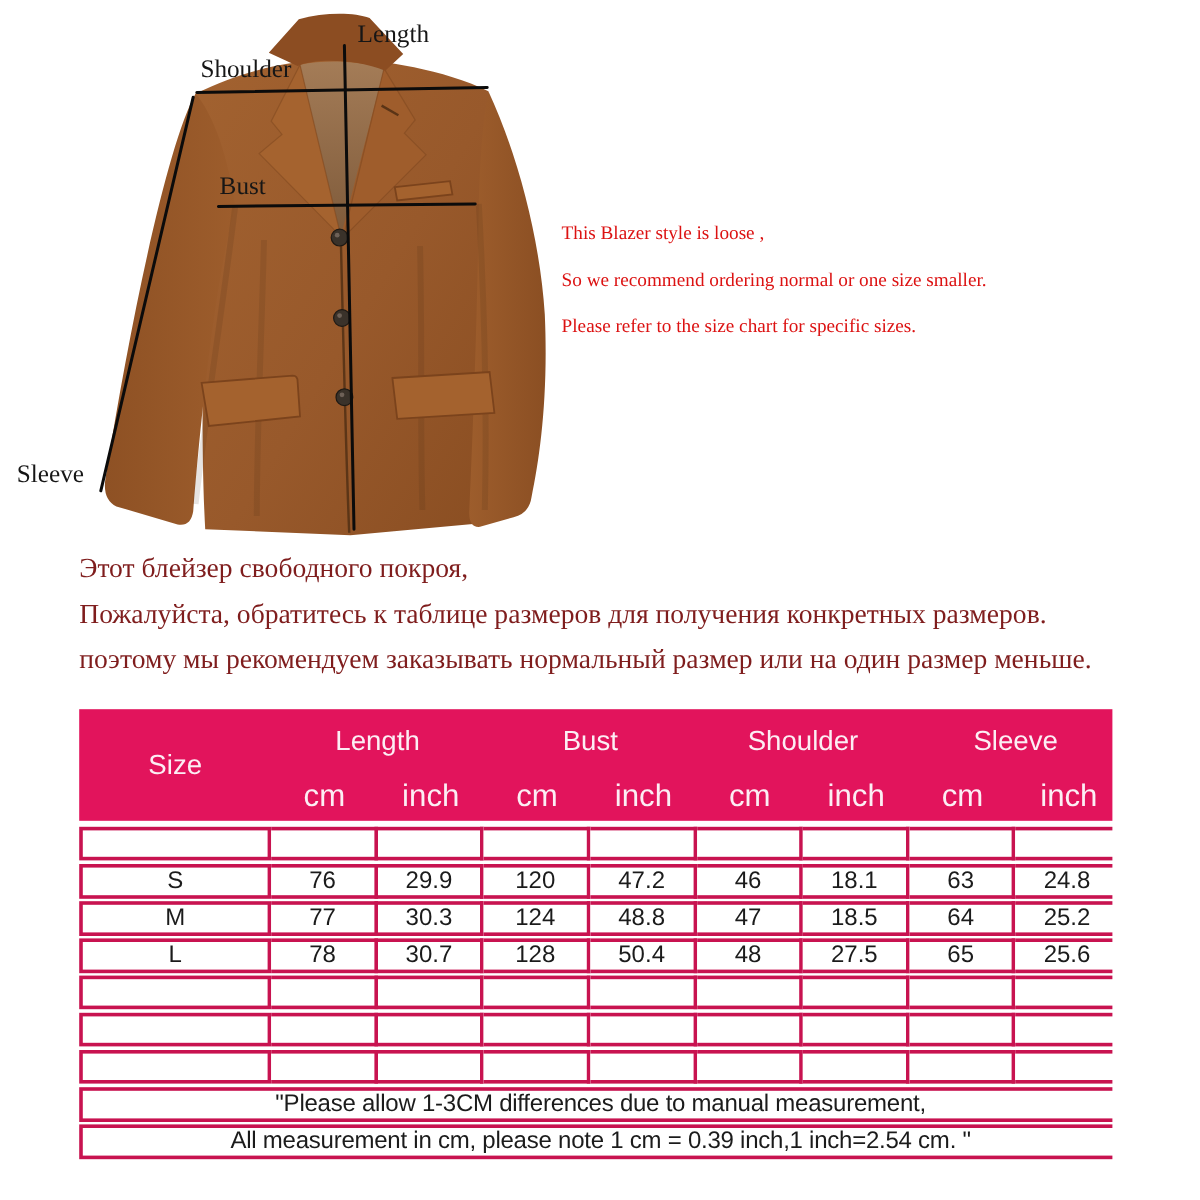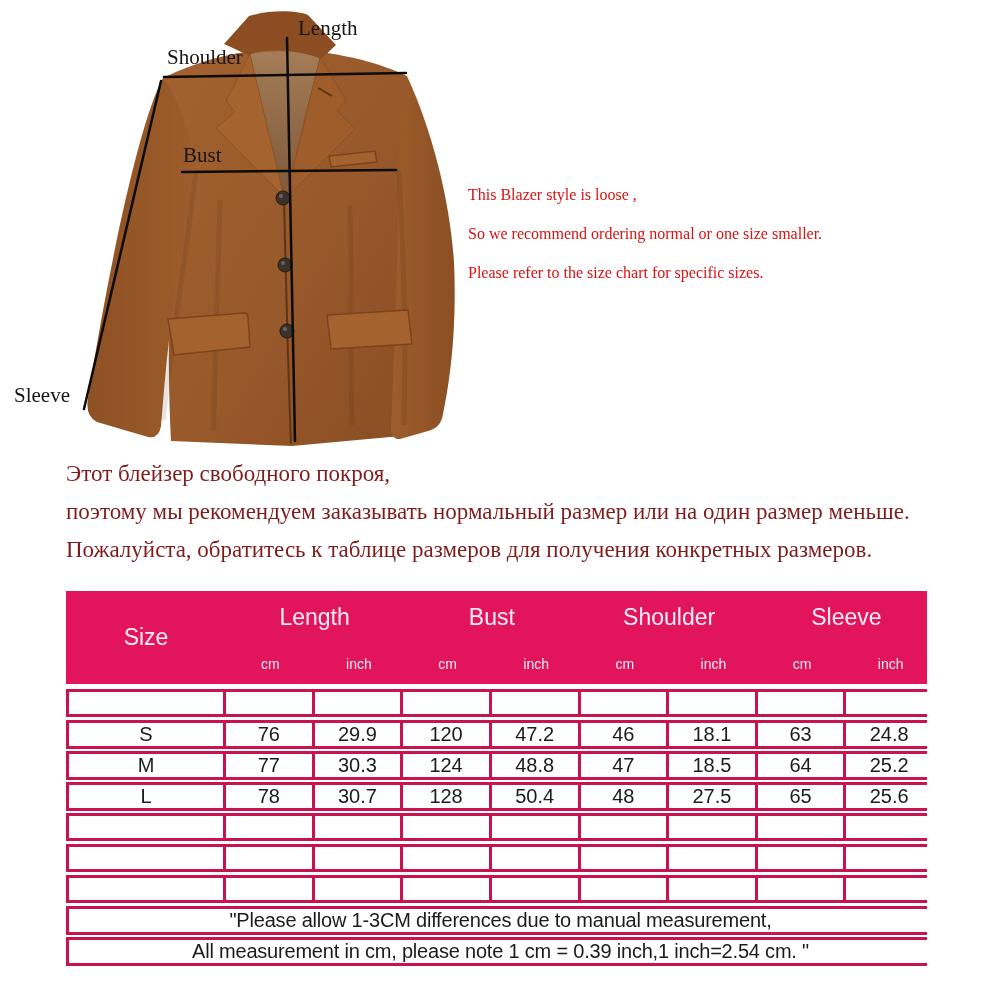--- a/index.html
+++ b/index.html
@@ -22,21 +22,21 @@
   }
 
   
   .size-table { position:absolute; left:66px; top:571px; width:869px; }
   .thead {
     background:#e2145c; color:#fceef4; display:grid;
     grid-template-columns:160px repeat(8, 1fr); grid-template-rows:52px 41px;margin-top:20px;
   }
   .th { display:flex; align-items:center; justify-content:center; font-size:23px; }
   .th-size   { grid-column:1; grid-row:1 / 3; }
-  .th-unit   { grid-row:2; font-size:14px; }
+  .th-unit   { grid-row:2; font-size:26px; }
   .tbody { margin-top:5px; }
   .trow {
     display:grid; grid-template-columns:160px repeat(8, 1fr);
     height:28px; margin-bottom:3px;
   }
   .trow:last-child { margin-bottom:11px; }
   .td {
     background:#ffffff; border:3px solid #c81350; border-left-width:0;
     display:flex; align-items:center; justify-content:center;
     font-size:20px; color:#1b1b1b;
@@ -126,22 +126,22 @@
   </svg>
 
   <div class="note-en">
     <div>This Blazer style is loose ,</div>
     <div>So we recommend ordering normal or one size smaller.</div>
     <div>Please refer to the size chart for specific sizes.</div>
   </div>
 
   <div class="note-ru">
     <div>Этот блейзер свободного покроя,</div>
+    <div>Пожалуйста, обратитесь к таблице размеров для получения конкретных размеров.</div>
     <div>поэтому мы рекомендуем заказывать нормальный размер или на один размер меньше.</div>
-    <div>Пожалуйста, обратитесь к таблице размеров для получения конкретных размеров.</div>
   </div>
 
   <div class="size-table">
     <div class="thead">
       <div class="th th-size">Size</div>
       <div class="th" style="grid-row:1; grid-column:2 / span 2;">Length</div>
       <div class="th" style="grid-row:1; grid-column:4 / span 2;">Bust</div>
       <div class="th" style="grid-row:1; grid-column:6 / span 2;">Shoulder</div>
       <div class="th" style="grid-row:1; grid-column:8 / span 2;">Sleeve</div>
       <div class="th th-unit" style="grid-column:2;">cm</div>

